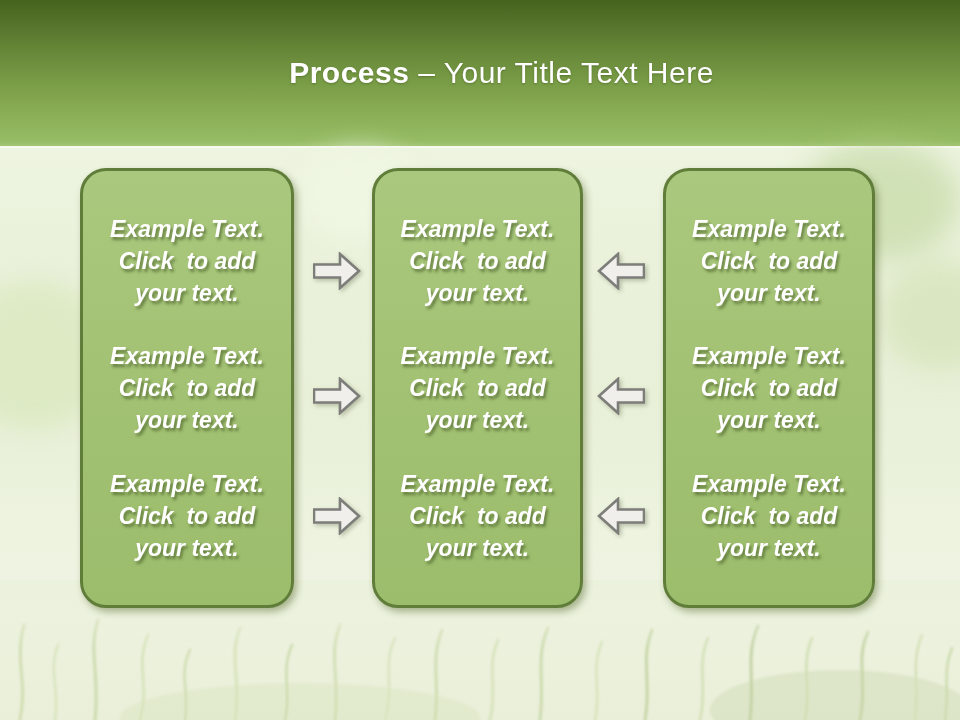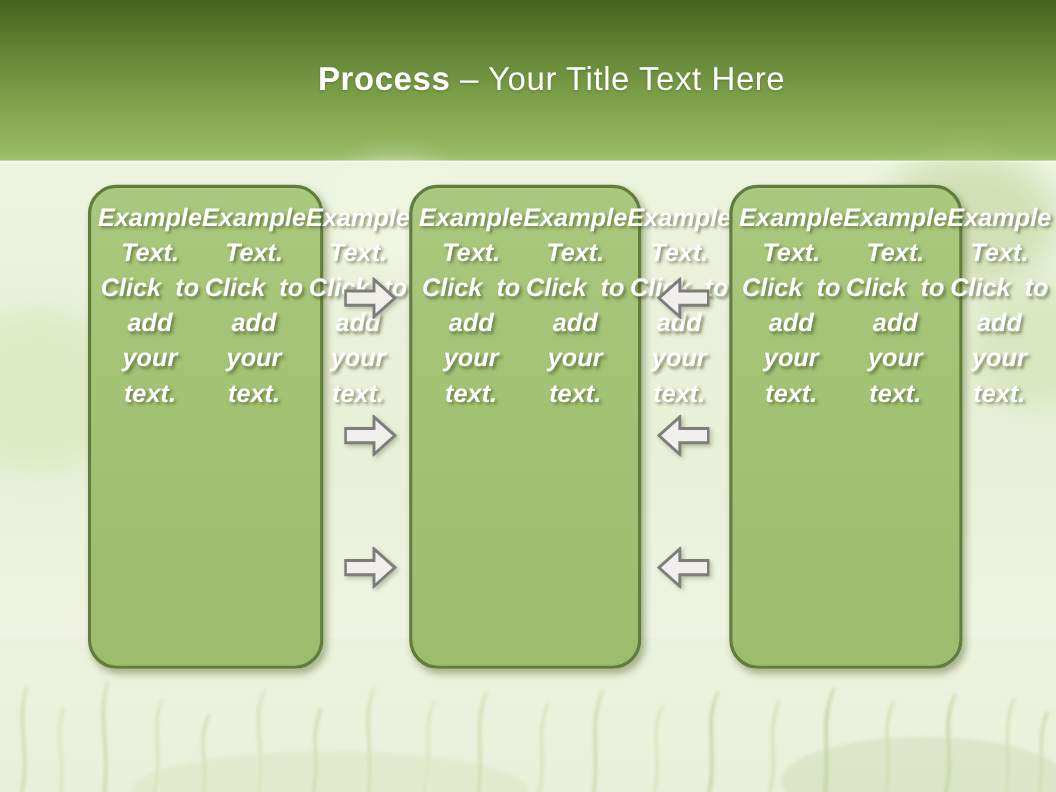--- a/index.html
+++ b/index.html
@@ -31,21 +31,21 @@
   .grass-fade{
     position:absolute;left:0;bottom:70px;width:100%;height:70px;pointer-events:none;
     background:linear-gradient(180deg,#eaf1dc 0%,rgba(234,241,220,0) 100%);
   }
   
   .pbox{
     position:absolute;top:168px;height:440px;box-sizing:border-box;
     background:linear-gradient(180deg,#aac97e 0%,#a3c274 45%,#9cbd6c 100%);
     border:3px solid #607d3a;border-radius:26px;
     box-shadow:3px 4px 7px rgba(85,105,45,.45);
-    display:flex;flex-direction:row;justify-content:space-evenly;
+    display:flex;flex-direction:column;justify-content:space-evenly;
     padding:10px 6px;
   }
   .pbox.left{left:80px;width:214px;}
   .pbox.mid{left:372px;width:211px;}
   .pbox.right{left:663px;width:212px;}
   .ptext{
     margin:0;color:#ffffff;font-size:23px;line-height:32px;font-style:italic;font-weight:600;
     text-align:center;white-space:pre-wrap;
     text-shadow:2px 2.5px 3px rgba(60,80,30,.6);
     cursor:pointer;

